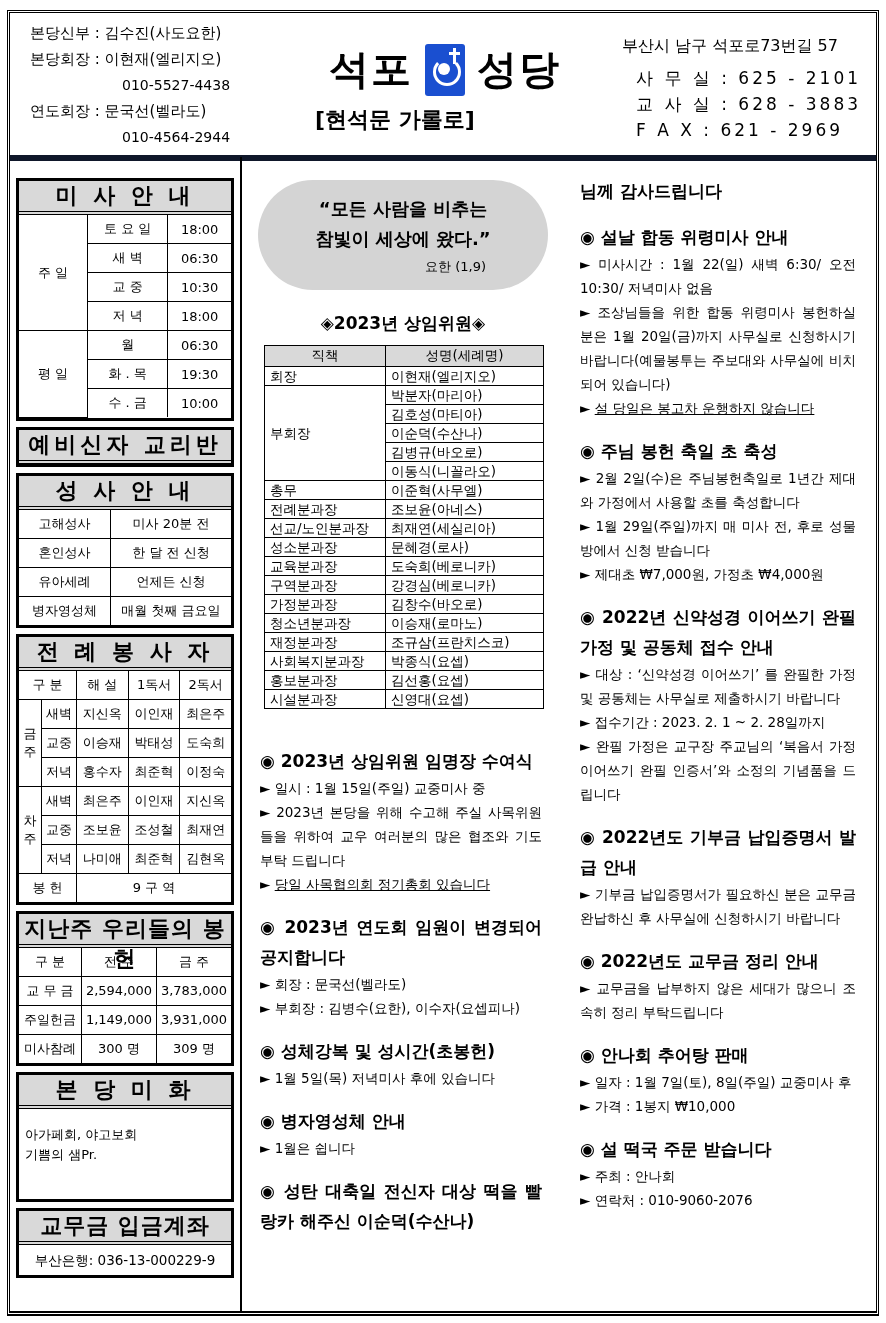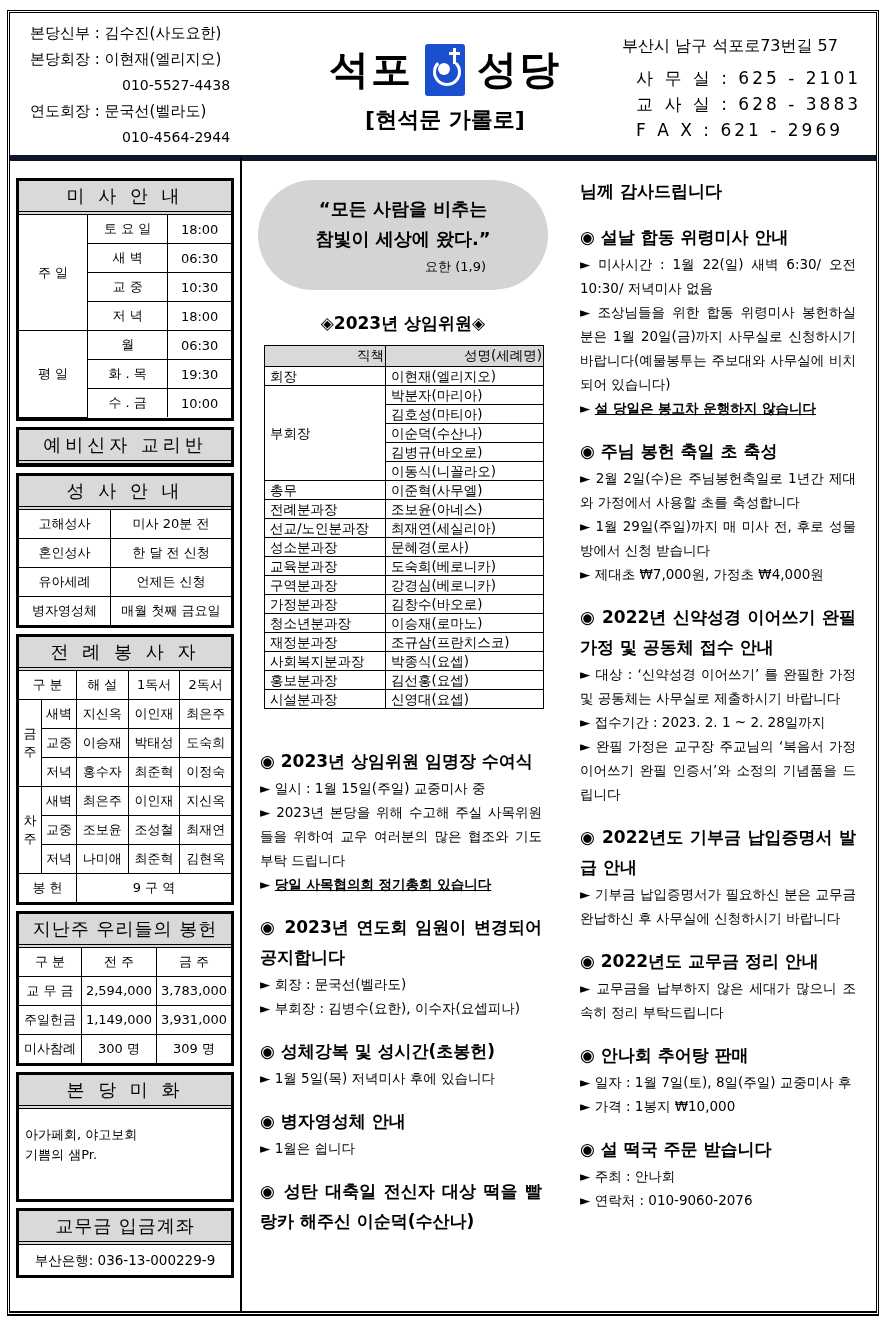--- a/index.html
+++ b/index.html
@@ -2,54 +2,54 @@
 <html><head>
 <meta charset="utf-8">
 <style>
   html,body{margin:0;padding:0;background:#fff;}
   body{width:886px;height:1323px;position:relative;font-family:"DejaVu Sans","Liberation Sans",sans-serif;color:#000;overflow:hidden;}
   .frame{position:absolute;left:7px;top:10px;width:872px;height:1306px;border-left:3px double #000;border-right:3px double #000;border-top:3px double #000;border-bottom:5px double #000;box-sizing:border-box;}
   .header{position:absolute;left:10px;top:12px;width:866px;height:143px;border-bottom:6px solid #0f172a;}
   .hl{position:absolute;left:20px;top:8px;font-size:15px;line-height:26px;}
   .hl div{white-space:nowrap;}
   .hl .ph{padding-left:92px;font-size:14px;}
-  .title{position:absolute;left:305px;top:30px;width:260px;text-align:center;}
+  .title{position:absolute;left:305px;top:30px;width:260px;text-align:left;}
   .title .name{font-size:40px;font-weight:bold;letter-spacing:2px;display:flex;align-items:center;justify-content:center;gap:12px;}
   .logo{width:40px;height:52px;background:#1a4fd0;border-radius:3px;position:relative;display:inline-block;}
   .logo .ring{position:absolute;left:8px;top:14px;width:22px;height:22px;border:3px solid #fff;border-radius:50%;border-top-color:transparent;}
   .logo .dot{position:absolute;left:13px;top:19px;width:12px;height:12px;background:#fff;border-radius:50%;}
   .logo .cross{position:absolute;left:28px;top:4px;width:3px;height:16px;background:#fff;}
   .logo .crossh{position:absolute;left:24px;top:8px;width:11px;height:3px;background:#fff;}
   .title .sub{font-size:22px;font-weight:bold;margin-top:8px;}
   .hr{position:absolute;left:612px;top:24px;font-size:16px;}
   .hr .addr{margin-bottom:8px;}
   .hr .row{font-size:17px;line-height:26px;letter-spacing:3px;padding-left:14px;white-space:nowrap;}
   .vline{position:absolute;left:240px;top:157px;width:2px;height:1155px;background:#000;}
   .left{position:absolute;left:16px;top:178px;width:218px;}
   .box{border:3px solid #000;margin-bottom:6px;background:#fff;}
-  .box .bh{background:#d9d9d9;text-align:center;font-weight:normal;font-size:18px;height:30px;line-height:30px;border-bottom:4px double #000;letter-spacing:4px;}
+  .box .bh{background:#d9d9d9;text-align:center;font-weight:bold;font-size:22px;height:30px;line-height:30px;border-bottom:4px double #000;letter-spacing:4px;}
   table.t{width:100%;border-collapse:collapse;font-size:13px;}
   table.t td{border:1px solid #000;text-align:center;height:28px;padding:0;}
   table.t tr:first-child td{border-top:none;}
   table.t td:first-child{border-left:none;}
   table.t td:last-child{border-right:none;}
   table.t tr:last-child td{border-bottom:none;}
   .mihwa{padding:16px 6px;font-size:13px;line-height:20px;height:58px;}
   .acct{text-align:center;font-size:13.5px;line-height:22px;padding:4px 0;}
   .mid{position:absolute;left:258px;top:180px;width:290px;}
   .quote{background:#d4d4d4;border-radius:55px;height:110px;text-align:center;position:relative;}
   .quote .q{font-size:18px;font-weight:bold;line-height:30px;padding-top:14px;}
   .quote .ref{position:absolute;right:62px;top:78px;font-size:13px;}
   .com-title{text-align:center;font-size:17px;font-weight:bold;margin-top:22px;margin-bottom:10px;}
   table.com{width:280px;margin-left:6px;border-collapse:collapse;font-size:13.5px;}
   table.com td{border:1px solid #000;padding:0 5px;height:18px;line-height:18px;}
-  table.com th{border:1px solid #000;background:#d9d9d9;font-weight:normal;height:18px;font-size:13.5px;text-align:right;}
+  table.com th{border:1px solid #000;background:#d9d9d9;font-weight:normal;height:18px;font-size:13.5px;}
   .sec h3{font-size:17px;font-weight:bold;margin:0;line-height:30px;text-align:justify;}
   .sec p{margin:0;font-size:13.5px;line-height:24px;text-align:justify;}
-  .sec .u{text-decoration:underline;font-weight:bold;}
+  .sec .u{text-decoration:underline;font-weight:normal;}
   .midsecs{position:absolute;left:260px;top:746px;width:282px;}
   .right{position:absolute;left:580px;top:176px;width:276px;}
   .midsecs .sec,.right .sec{margin-bottom:16px;}
 </style>
 </head>
 <body>
 
 <div class="frame"></div>
 
 <div class="header">

